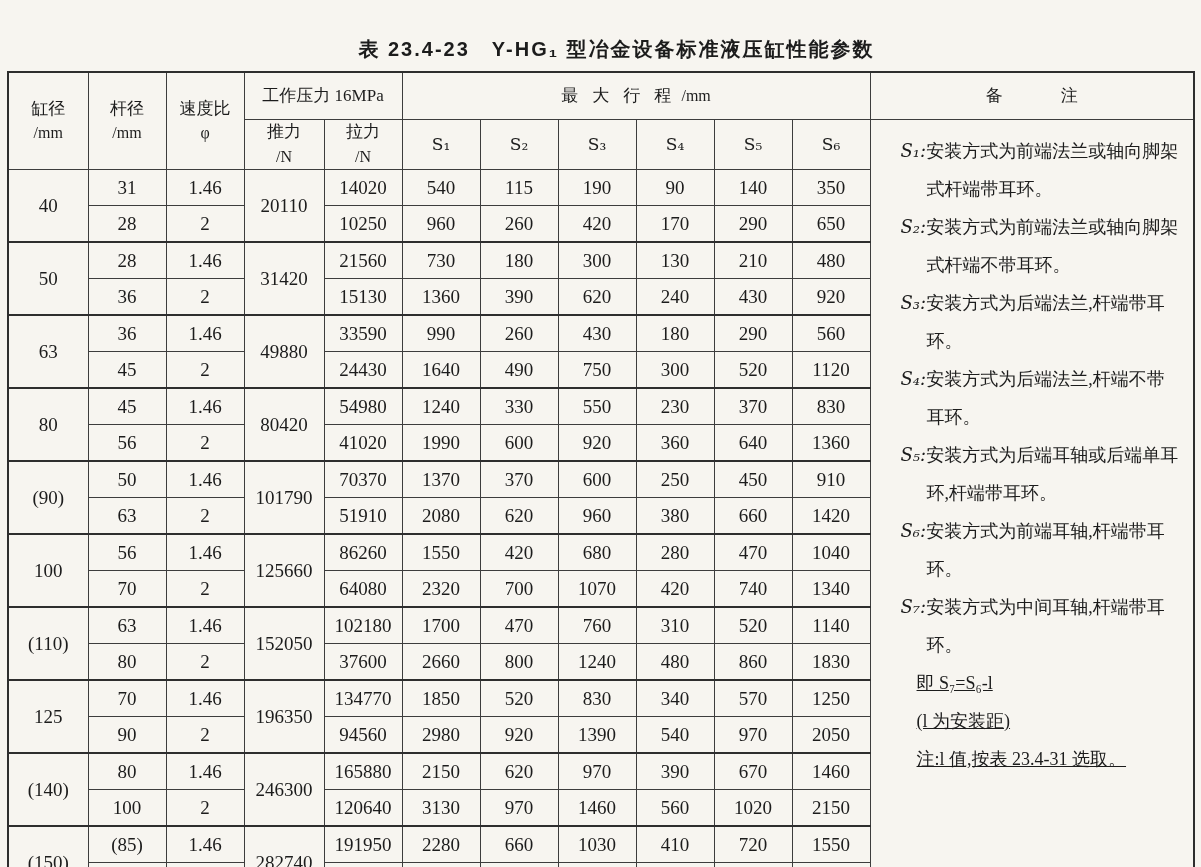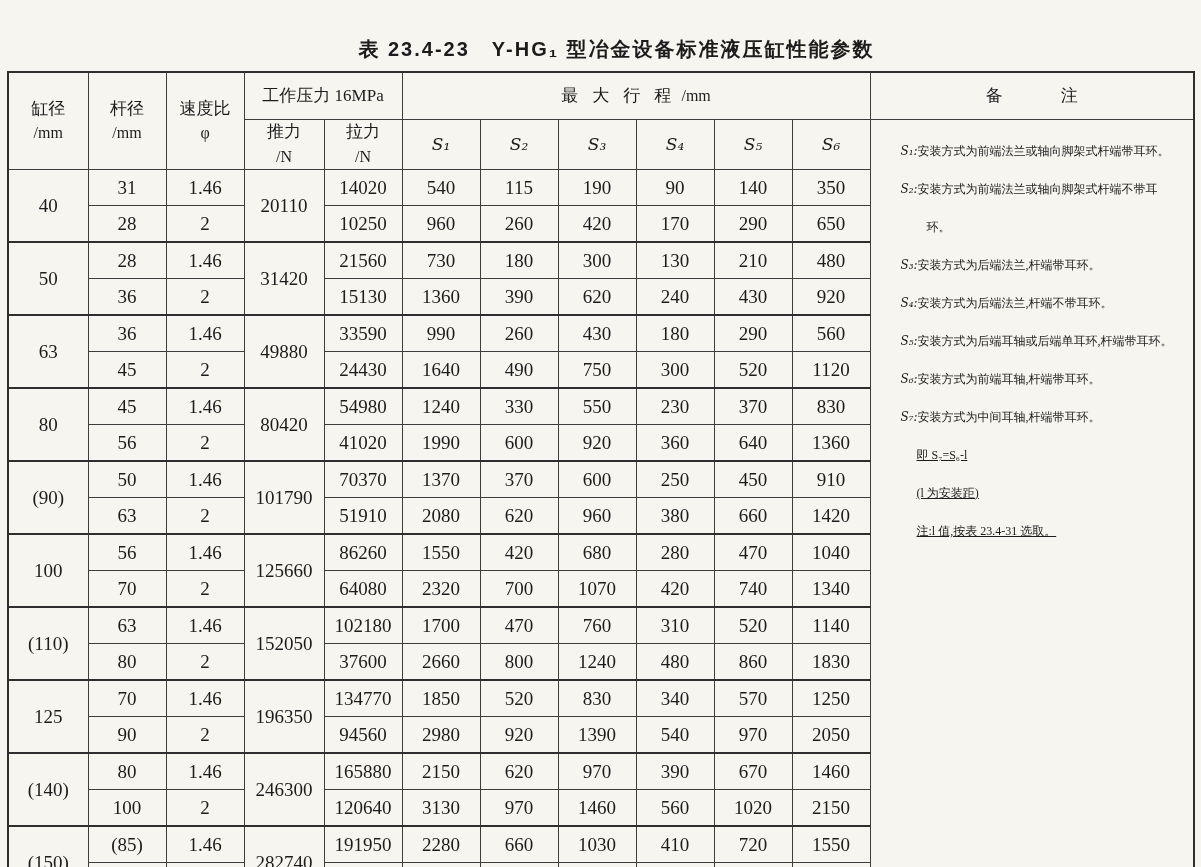--- a/index.html
+++ b/index.html
@@ -20,31 +20,31 @@
   }
   .params th, .params td {
     border:1px solid #3d3d3d; padding:0; margin:0;
     text-align:center; vertical-align:middle; font-weight:normal;
   }
   .params th { font-size:17px; line-height:1.45; }
   tr.h1 th { height:46px; }
   tr.h2 th { height:32px; }
   td.d { height:35px; font-size:19px; }
   .unit { font-size:16px; }
-  .s-head { font-style:italic; font-family:"DejaVu Serif",serif; font-size:18px; }
+  .s-head { font-family:"DejaVu Serif",serif; font-size:18px; }
   .stroke-title { letter-spacing:14px; margin-right:-8px; }
   .stroke-unit { letter-spacing:0; font-size:16px; }
   .remarks-head span { letter-spacing:58px; margin-right:-58px;text-align:center; }
   tr.g-top td { border-top:2px solid #2e2e2e; }
   td.notes-cell {
     vertical-align:top; text-align:left;
     padding:12px 12px 0 30px;
   }
   p.note {
-    margin:0; font-size:12px; line-height:38px;
+    margin:0; font-size:18px; line-height:38px;
     padding-left:26px; text-indent:-26px;
   }
   p.note .slbl { font-style:italic; font-family:"DejaVu Serif",serif; }
   p.note.indent { padding-left:16px; text-indent:0;text-decoration:underline; }
 </style>
 </head>
 <body>
 
 <div class="page-title">表 23.4-23　Y-HG₁ 型冶金设备标准液压缸性能参数</div>
 

